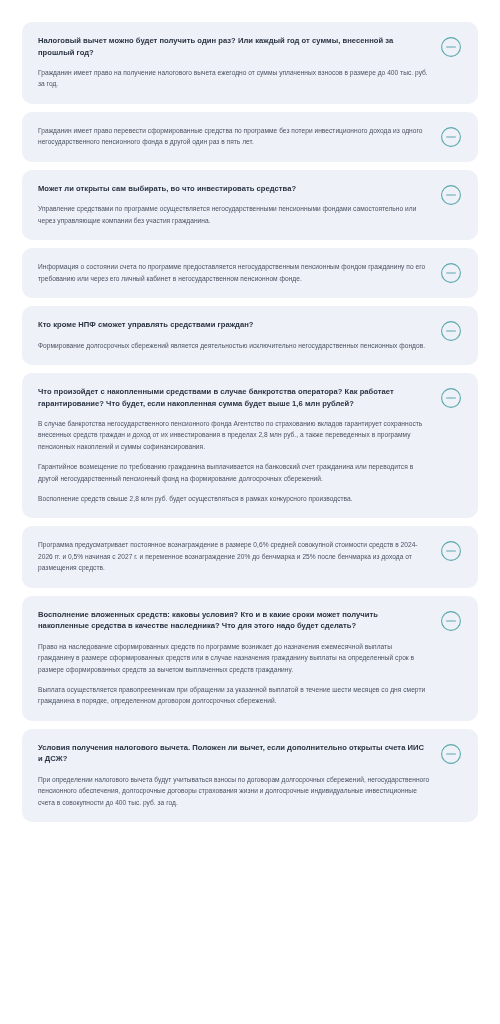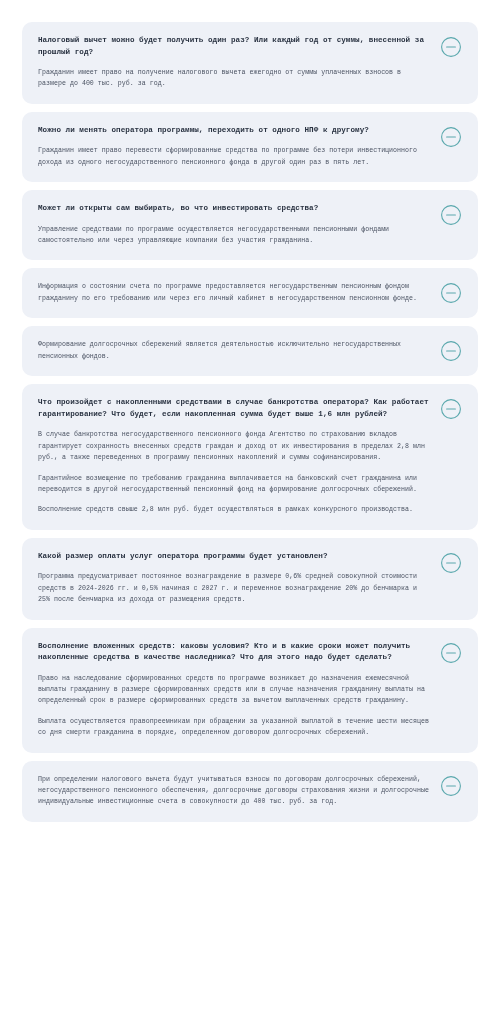--- a/index.html
+++ b/index.html
@@ -13,21 +13,20 @@
     font-family: "Liberation Sans", "DejaVu Sans", sans-serif;
     -webkit-font-smoothing: antialiased;
   }
 
   #faq-list {
     padding: 22px 22px 0 22px;
     box-sizing: border-box;
     display: flex;
     flex-direction: column;
     gap: 8px;
-    font-family: Liberation Mono, monospace;
   }
 
   .faq-card {
     background: #eef1f7;
     border-radius: 10px;
     padding: 13px 16px 14px 16px;
     box-sizing: border-box;
     display: flex;
     align-items: flex-start;
     gap: 10px;
@@ -85,21 +84,20 @@
       </div>
       <button class="toggle-btn">
         <svg width="22" height="22" viewBox="0 0 22 22" aria-hidden="true">
           <circle cx="11" cy="11" r="9.4" fill="none" stroke="#5aa8ad" stroke-width="1.1"></circle>
           <line x1="6.6" y1="11" x2="15.4" y2="11" stroke="#5aa8ad" stroke-width="1.1" stroke-linecap="round"></line>
         </svg>
       </button>
     </div>
     <div class="faq-card">
       <div class="faq-body">
-        <div class="faq-question">Можно ли менять оператора программы, переходить от одного НПФ к другому?</div>
         <p class="faq-answer">Гражданин имеет право перевести сформированные средства по программе без потери инвестиционного дохода из одного негосударственного пенсионного фонда в другой один раз в пять лет.</p>
       </div>
       <button class="toggle-btn">
         <svg width="22" height="22" viewBox="0 0 22 22" aria-hidden="true">
           <circle cx="11" cy="11" r="9.4" fill="none" stroke="#5aa8ad" stroke-width="1.1"></circle>
           <line x1="6.6" y1="11" x2="15.4" y2="11" stroke="#5aa8ad" stroke-width="1.1" stroke-linecap="round"></line>
         </svg>
       </button>
     </div>
     <div class="faq-card">
@@ -120,20 +118,21 @@
       </div>
       <button class="toggle-btn">
         <svg width="22" height="22" viewBox="0 0 22 22" aria-hidden="true">
           <circle cx="11" cy="11" r="9.4" fill="none" stroke="#5aa8ad" stroke-width="1.1"></circle>
           <line x1="6.6" y1="11" x2="15.4" y2="11" stroke="#5aa8ad" stroke-width="1.1" stroke-linecap="round"></line>
         </svg>
       </button>
     </div>
     <div class="faq-card">
       <div class="faq-body">
+        <div class="faq-question">Кто кроме НПФ сможет управлять средствами граждан?</div>
         <p class="faq-answer">Формирование долгосрочных сбережений является деятельностью исключительно негосударственных пенсионных фондов.</p>
       </div>
       <button class="toggle-btn">
         <svg width="22" height="22" viewBox="0 0 22 22" aria-hidden="true">
           <circle cx="11" cy="11" r="9.4" fill="none" stroke="#5aa8ad" stroke-width="1.1"></circle>
           <line x1="6.6" y1="11" x2="15.4" y2="11" stroke="#5aa8ad" stroke-width="1.1" stroke-linecap="round"></line>
         </svg>
       </button>
     </div>
     <div class="faq-card">
@@ -145,21 +144,20 @@
       </div>
       <button class="toggle-btn">
         <svg width="22" height="22" viewBox="0 0 22 22" aria-hidden="true">
           <circle cx="11" cy="11" r="9.4" fill="none" stroke="#5aa8ad" stroke-width="1.1"></circle>
           <line x1="6.6" y1="11" x2="15.4" y2="11" stroke="#5aa8ad" stroke-width="1.1" stroke-linecap="round"></line>
         </svg>
       </button>
     </div>
     <div class="faq-card">
       <div class="faq-body">
-        <div class="faq-question">Какой размер оплаты услуг оператора программы будет установлен?</div>
         <p class="faq-answer">Программа предусматривает постоянное вознаграждение в размере 0,6% средней совокупной стоимости средств в 2024-2026 гг. и 0,5% начиная с 2027 г. и переменное вознаграждение 20% до бенчмарка и 25% после бенчмарка из дохода от размещения средств.</p>
       </div>
       <button class="toggle-btn">
         <svg width="22" height="22" viewBox="0 0 22 22" aria-hidden="true">
           <circle cx="11" cy="11" r="9.4" fill="none" stroke="#5aa8ad" stroke-width="1.1"></circle>
           <line x1="6.6" y1="11" x2="15.4" y2="11" stroke="#5aa8ad" stroke-width="1.1" stroke-linecap="round"></line>
         </svg>
       </button>
     </div>
     <div class="faq-card">
@@ -170,20 +168,21 @@
       </div>
       <button class="toggle-btn">
         <svg width="22" height="22" viewBox="0 0 22 22" aria-hidden="true">
           <circle cx="11" cy="11" r="9.4" fill="none" stroke="#5aa8ad" stroke-width="1.1"></circle>
           <line x1="6.6" y1="11" x2="15.4" y2="11" stroke="#5aa8ad" stroke-width="1.1" stroke-linecap="round"></line>
         </svg>
       </button>
     </div>
     <div class="faq-card">
       <div class="faq-body">
+        <div class="faq-question">Условия получения налогового вычета. Положен ли вычет, если дополнительно открыты счета ИИС и ДСЖ?</div>
         <p class="faq-answer">При определении налогового вычета будут учитываться взносы по договорам долгосрочных сбережений, негосударственного пенсионного обеспечения, долгосрочные договоры страхования жизни и долгосрочные индивидуальные инвестиционные счета в совокупности до 400 тыс. руб. за год.</p>
       </div>
       <button class="toggle-btn">
         <svg width="22" height="22" viewBox="0 0 22 22" aria-hidden="true">
           <circle cx="11" cy="11" r="9.4" fill="none" stroke="#5aa8ad" stroke-width="1.1"></circle>
           <line x1="6.6" y1="11" x2="15.4" y2="11" stroke="#5aa8ad" stroke-width="1.1" stroke-linecap="round"></line>
         </svg>
       </button>
     </div>
   </div>

